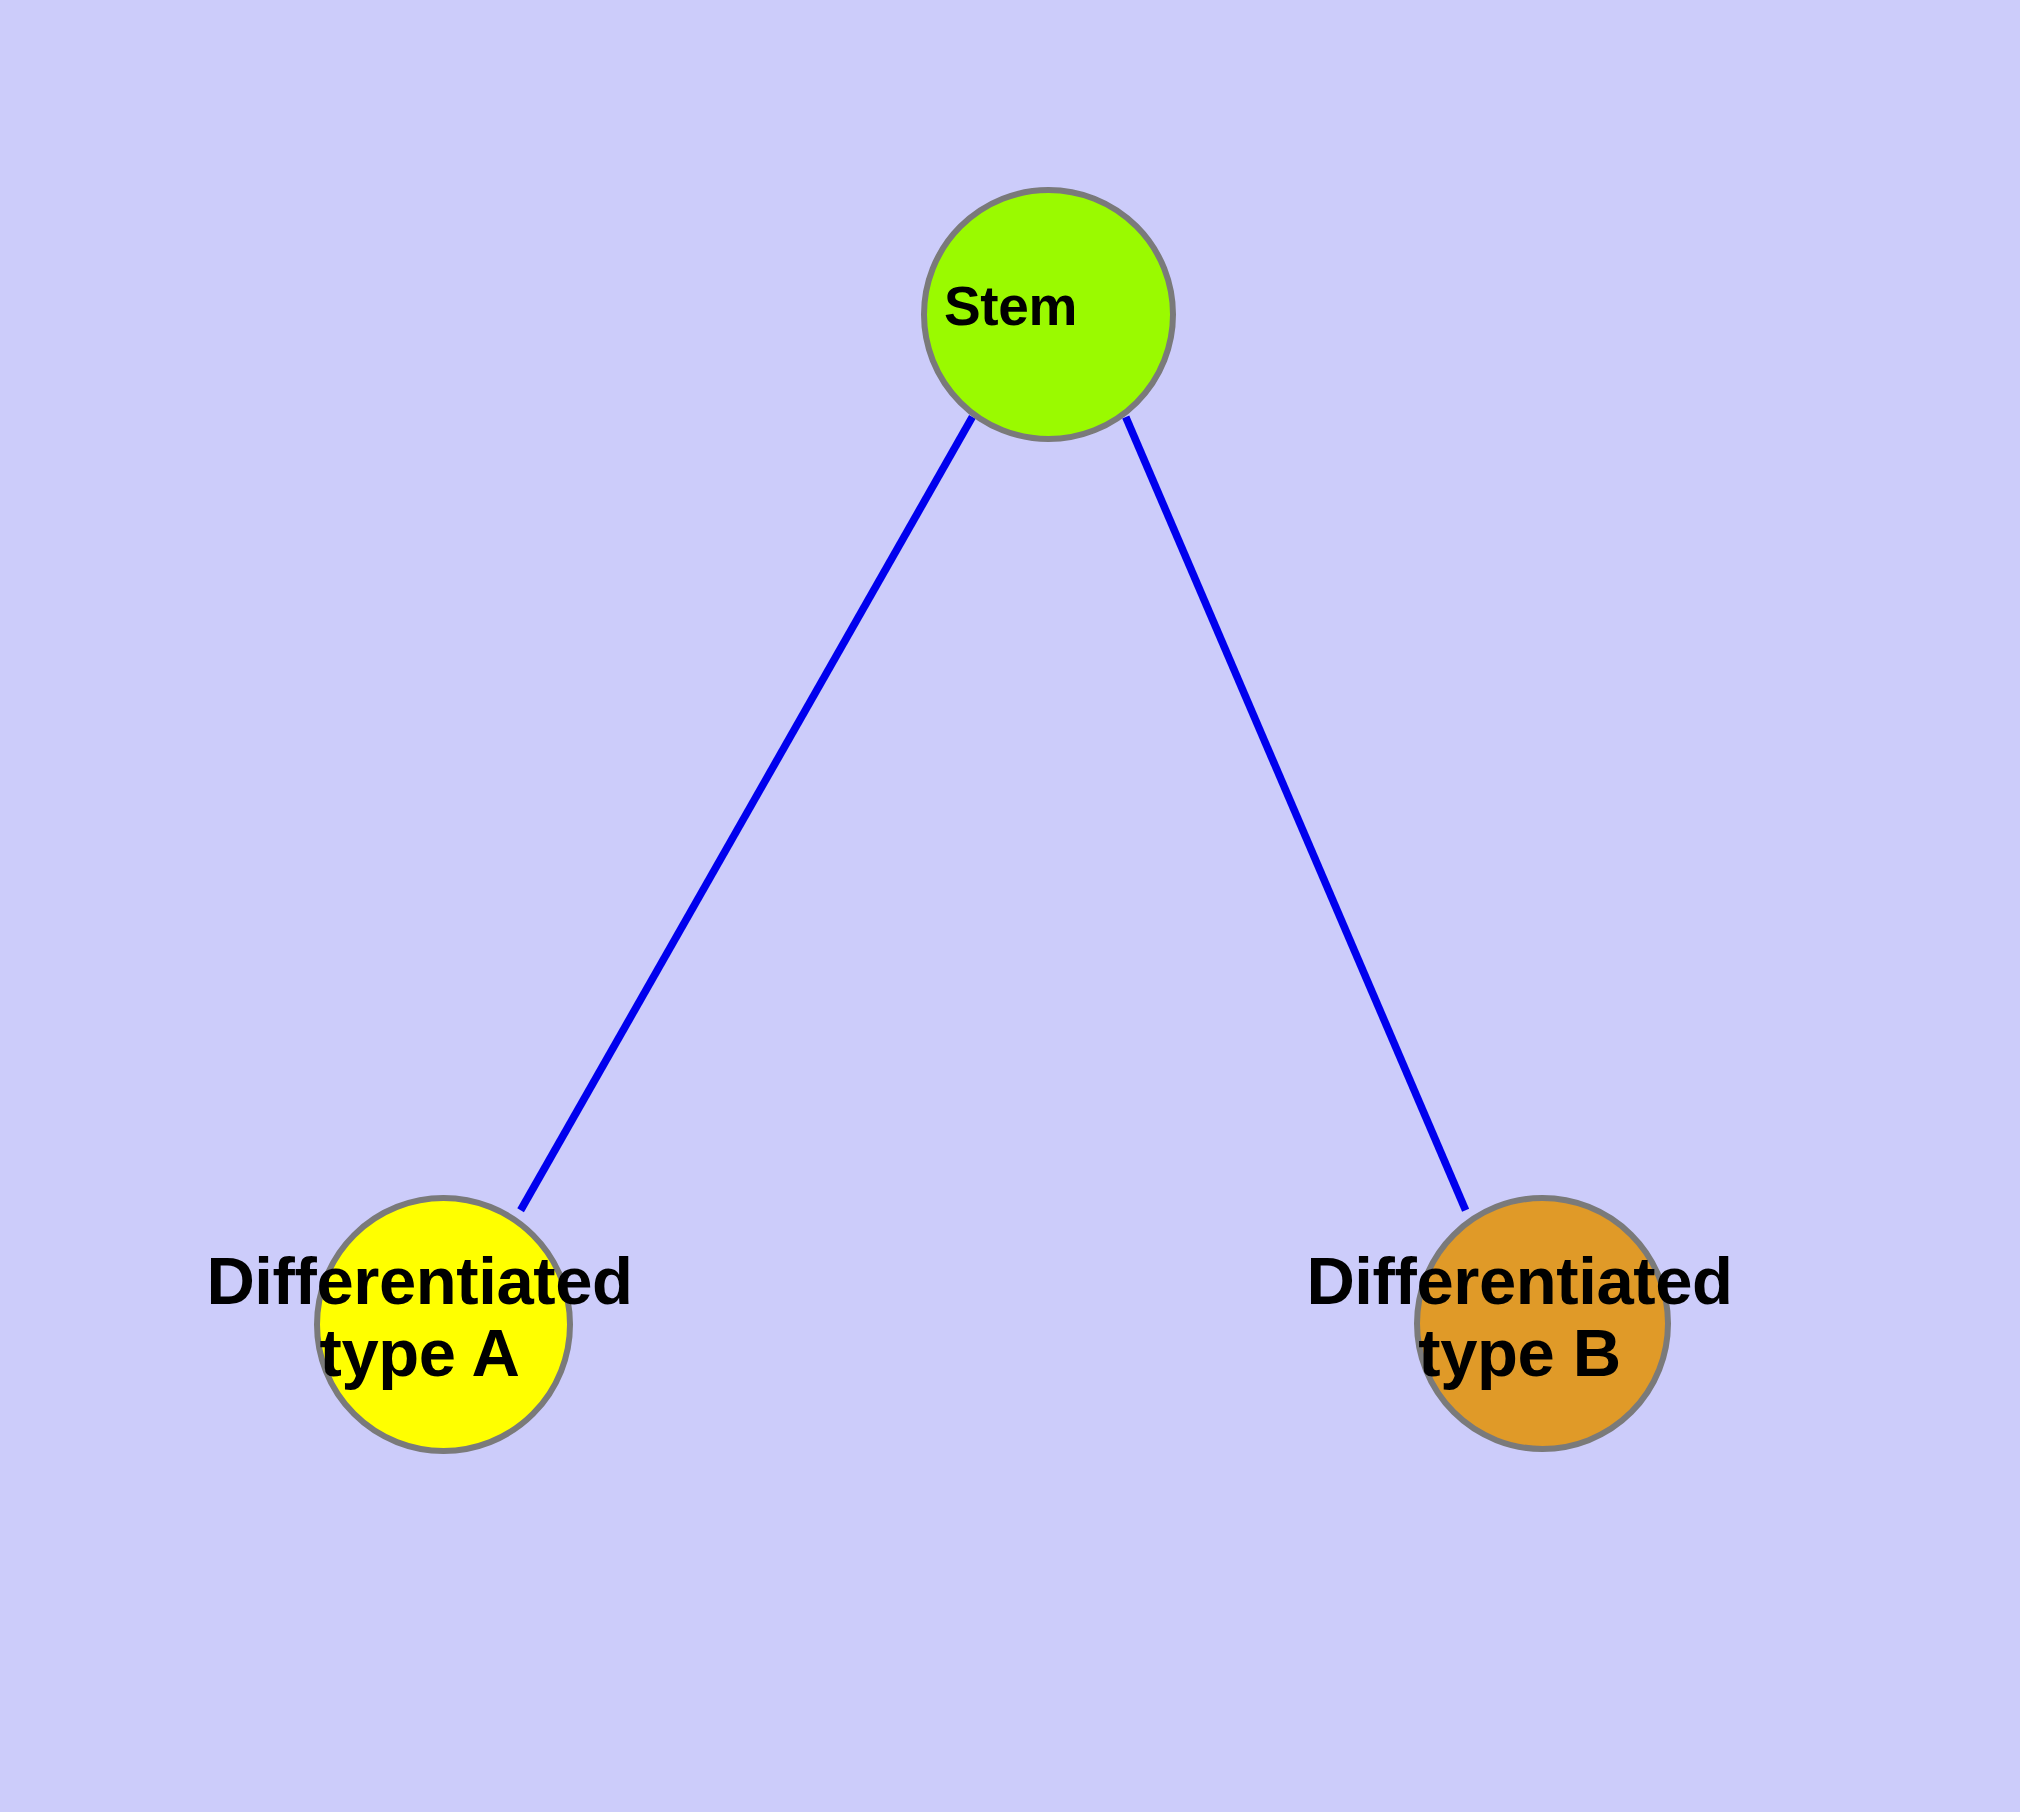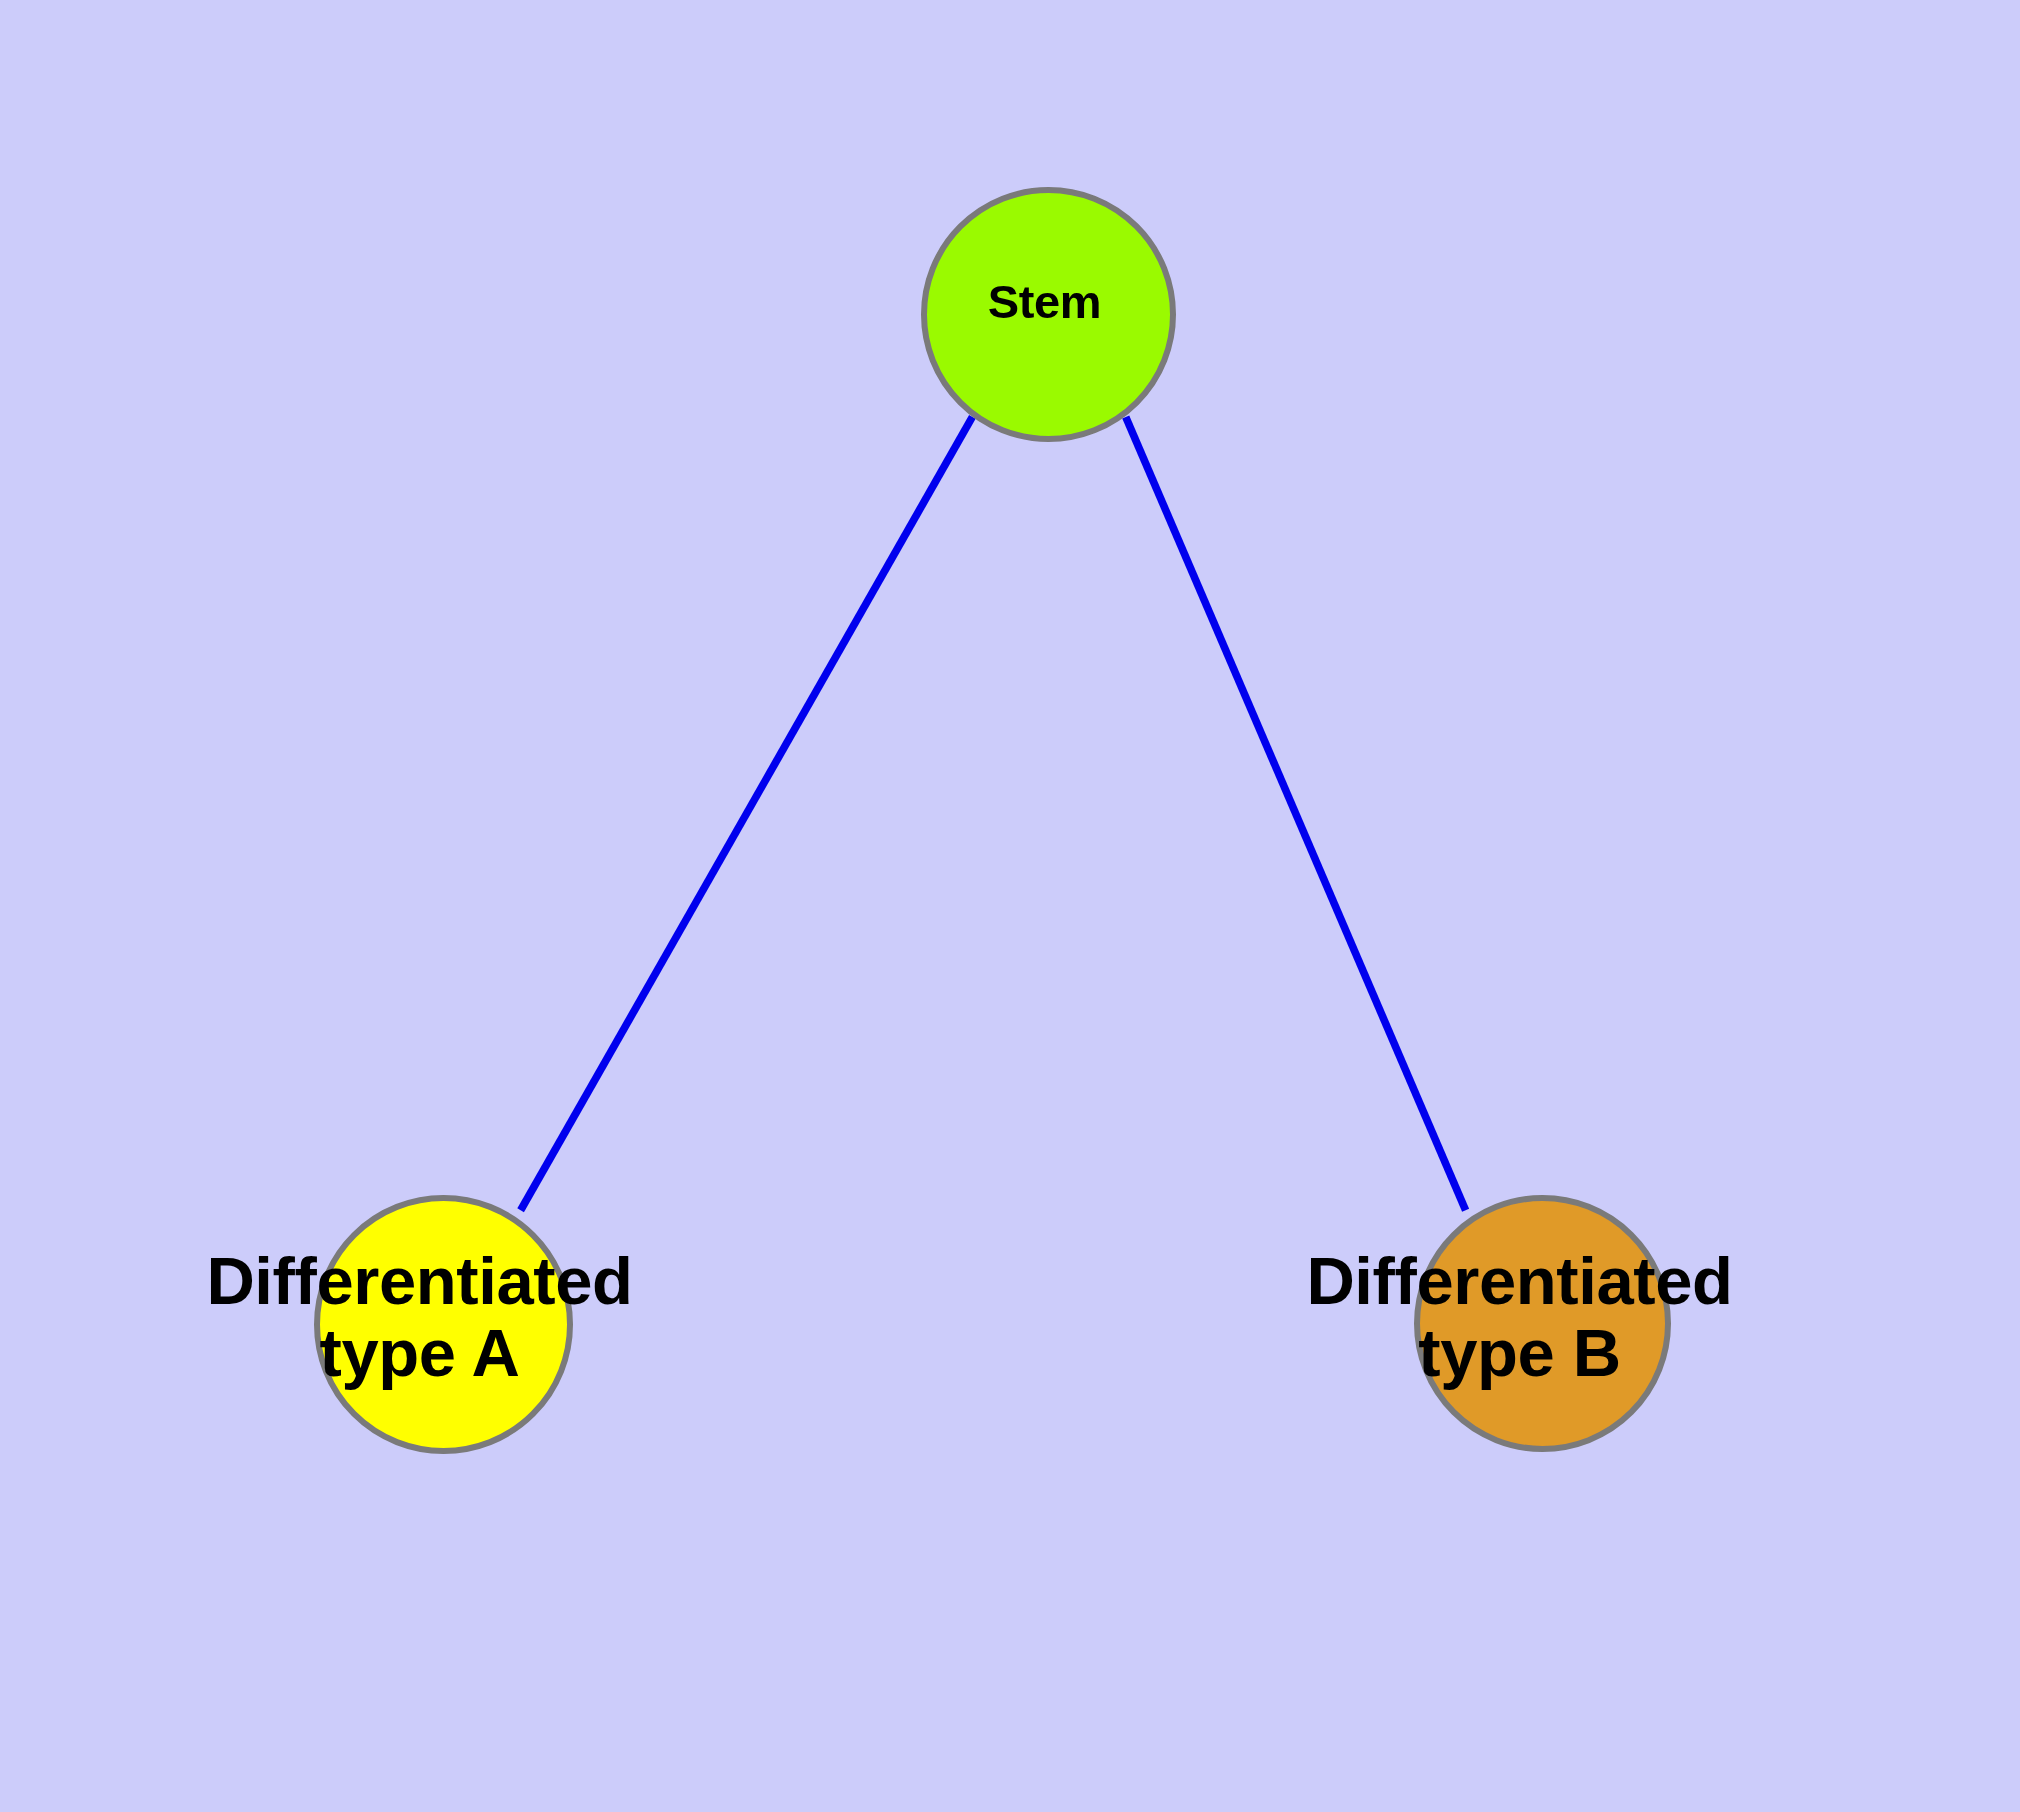--- a/index.html
+++ b/index.html
@@ -42,24 +42,24 @@
     pointer-events: none;
   }
   #node-stem {
     left: 921px;
     top: 187px;
     width: 255px;
     height: 255px;
     background: #9afa00;
   }
   #label-stem {
-    left: 790px;
+    left: 756px;
     top: 277px;
     width: 509px;
-    font-size: 47px;
+    font-size: 55px;
   }
   #node-diff-a {
     left: 314px;
     top: 1195px;
     width: 259px;
     height: 259px;
     background: #ffff00;
   }
   #label-diff-a {
     left: 165px;

